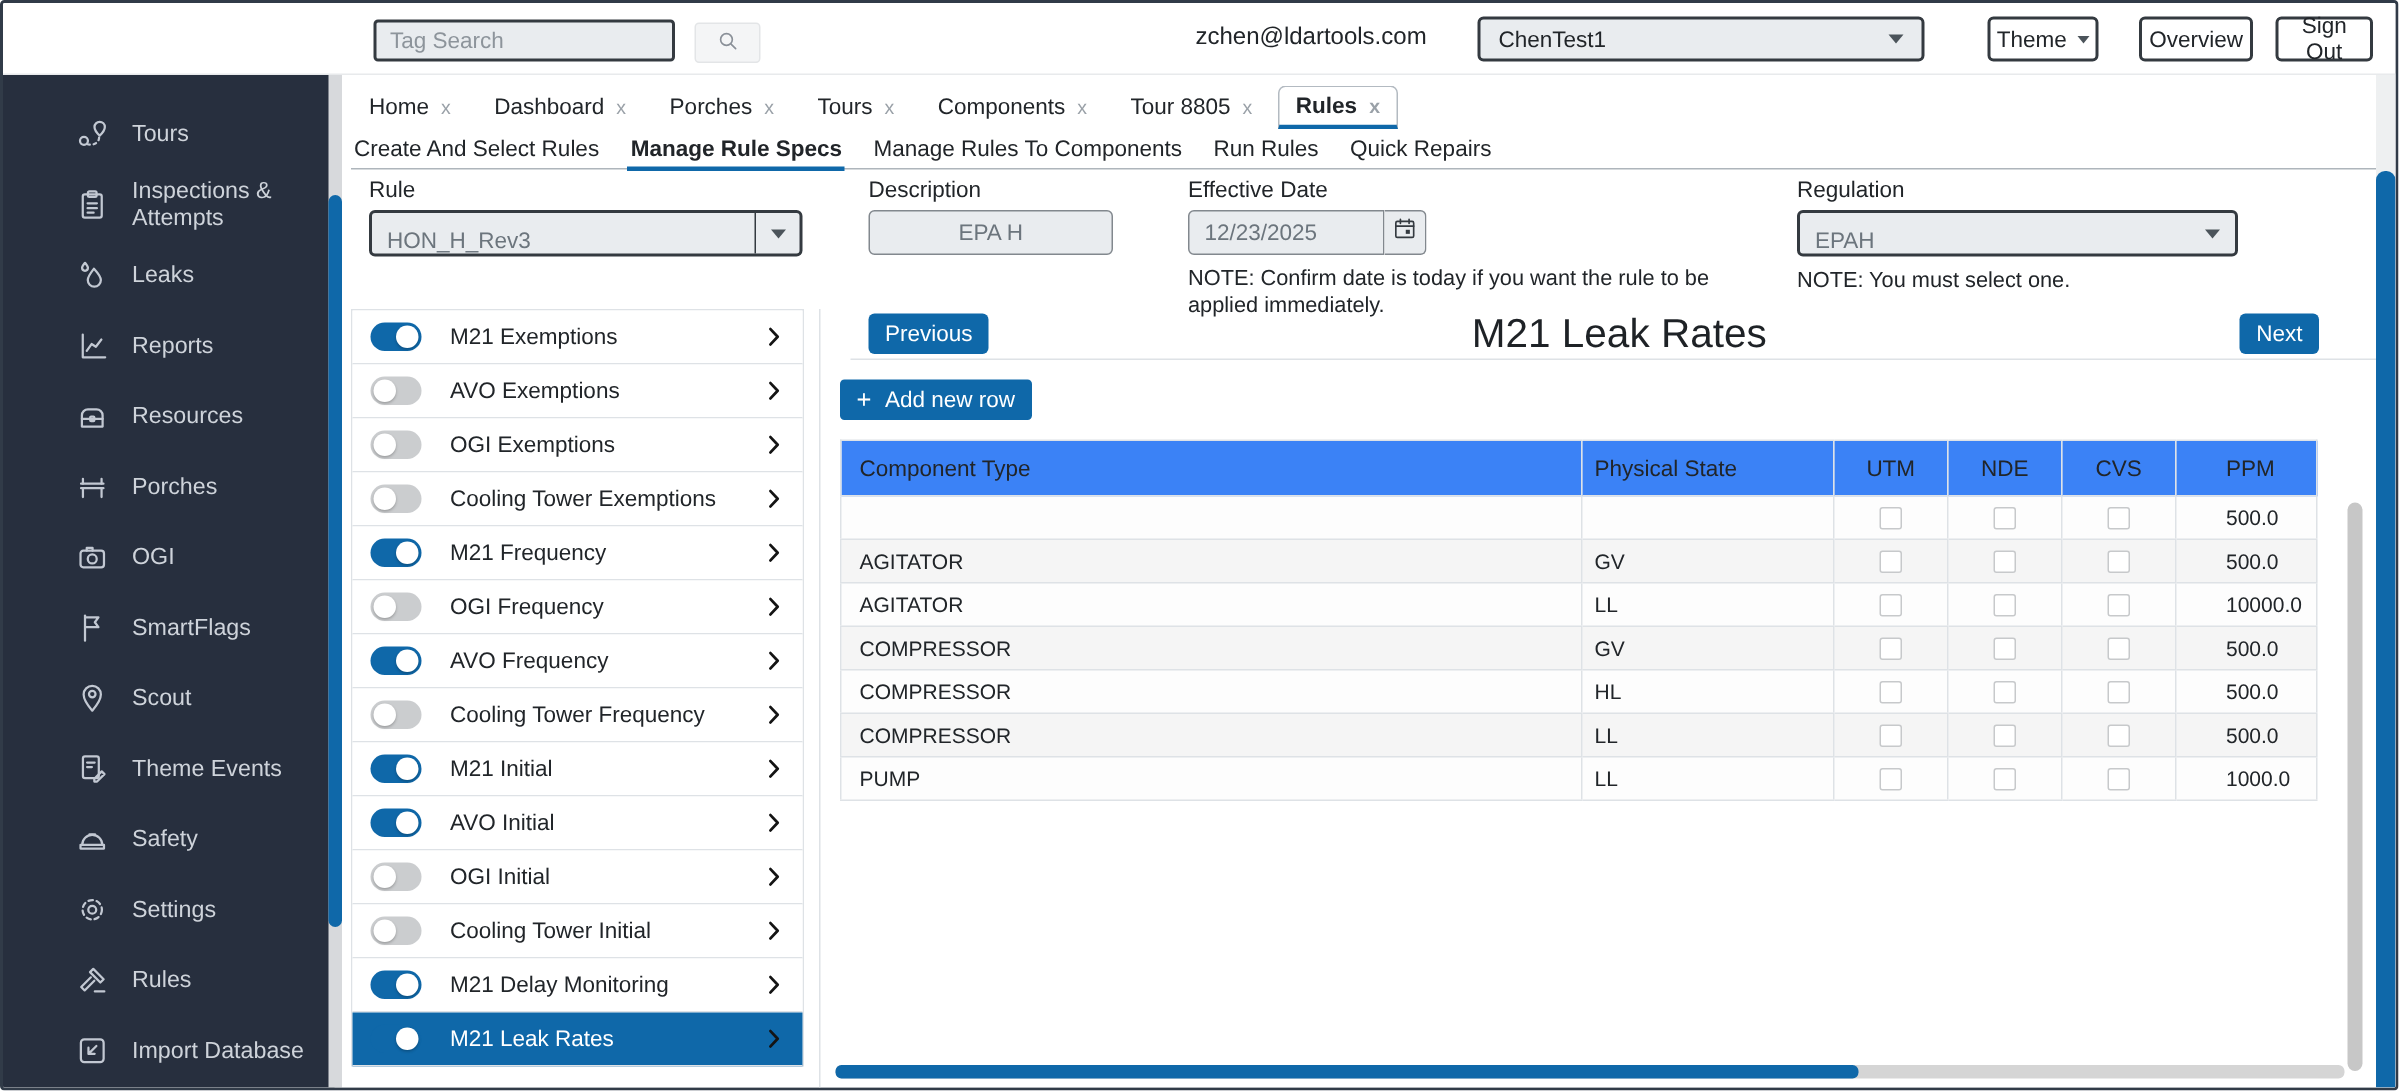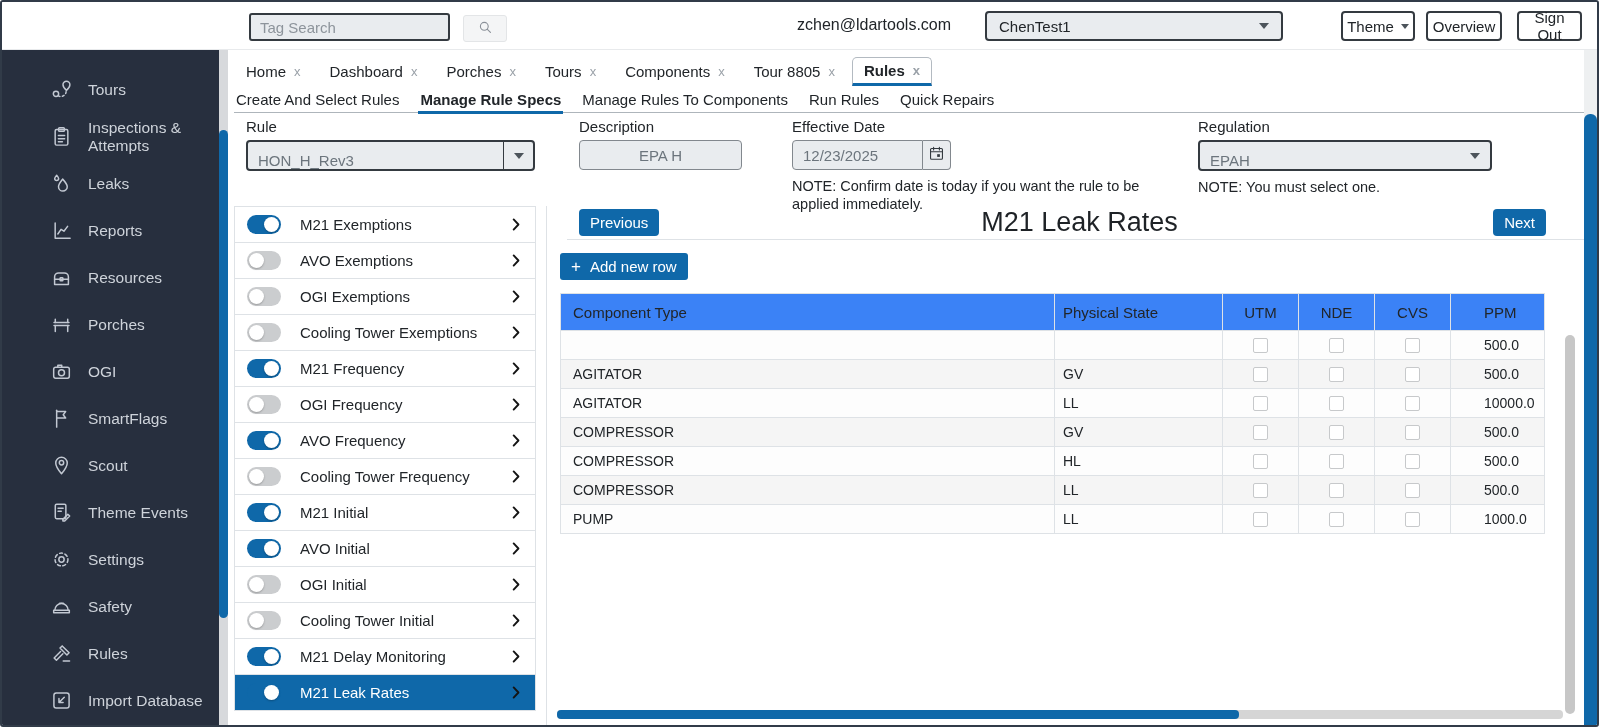--- a/index.html
+++ b/index.html
@@ -21,21 +21,21 @@
   .email { position:absolute; left:795px; top:14px; font-size:16px; color:#212529; }
   .site-select { position:absolute; left:983px; top:9px; width:298px; height:30px; background:#e9ecef;
           border:2px solid #343a40; border-radius:4px; display:flex; align-items:center; padding:0 12px;
           font-size:15px; color:#212529; cursor:default; }
   .site-select .caret { margin-left:auto; }
   .caret { width:0; height:0; border-left:5px solid transparent; border-right:5px solid transparent; border-top:6px solid #4c545b; display:inline-block; }
   .caret.sm { border-left-width:4px; border-right-width:4px; border-top-width:5px; }
   .tb-btn { position:absolute; top:9px; height:30px; background:#fff; border:2px solid #343a40; border-radius:4px;
           font-size:15px; color:#212529; display:flex; align-items:center; justify-content:center; gap:7px;
           font-family:"Liberation Sans", sans-serif; padding:0 11px; }
-  .tb-btn.theme { left:1323px; width:74px;margin-left:16px; }
+  .tb-btn.theme { left:1323px; width:74px; }
   .tb-btn.overview { left:1424px; width:76px; }
   .tb-btn.signout { left:1515px; width:65px; }
 
   
   .sidebar { position:absolute; left:0; top:48px; bottom:0; width:221px; background:#272f3e; padding-top:16px; z-index:4; }
   .side-item { height:47px; display:flex; align-items:center; padding-left:48px; gap:15px; color:#ced3da; font-size:15.5px; cursor:default; }
   .side-icon { width:23px; height:23px; color:#c2c8d2; flex:none; display:flex; }
   .side-icon svg { width:23px; height:23px; }
   .side-scroll-track { position:absolute; left:217px; top:48px; bottom:0; width:9px; background:#d7d9dc; z-index:6; }
   .side-scroll-thumb { position:absolute; left:217px; top:128px; width:9px; height:488px; background:#0f68a9; border-radius:4.5px; z-index:7; }
@@ -241,35 +241,35 @@
               <rect x="4.6" y="2.8" width="9.2" height="12.6" rx="1.2"></rect>
               <path d="M7 6.4h4.4M7 9h2.8"></path>
               <path d="M11.2 15.8l4.3-4.3 1.6 1.6-4.3 4.3h-1.6z"></path>
             </svg>
           </span>
           <span class="side-label">Theme Events</span>
         </div>
         <div class="side-item">
           <span class="side-icon">
             <svg viewBox="0 0 20 20" fill="none" stroke="currentColor" stroke-width="1.3" stroke-linecap="round" stroke-linejoin="round">
-              <circle cx="10" cy="10" r="2.3"></circle>
-              <circle cx="10" cy="10" r="5.6" stroke-dasharray="2.6 2.2"></circle>
-            </svg>
-          </span>
-          <span class="side-label">Settings</span>
-        </div>
-        <div class="side-item">
-          <span class="side-icon">
-            <svg viewBox="0 0 20 20" fill="none" stroke="currentColor" stroke-width="1.3" stroke-linecap="round" stroke-linejoin="round">
               <path d="M4.2 13.2a5.8 5.8 0 0 1 11.6 0"></path>
               <path d="M3.2 13.2h13.6v2.2H3.2z"></path>
               <path d="M8.4 7.2h3.2"></path>
             </svg>
           </span>
           <span class="side-label">Safety</span>
+        </div>
+        <div class="side-item">
+          <span class="side-icon">
+            <svg viewBox="0 0 20 20" fill="none" stroke="currentColor" stroke-width="1.3" stroke-linecap="round" stroke-linejoin="round">
+              <circle cx="10" cy="10" r="2.3"></circle>
+              <circle cx="10" cy="10" r="5.6" stroke-dasharray="2.6 2.2"></circle>
+            </svg>
+          </span>
+          <span class="side-label">Settings</span>
         </div>
         <div class="side-item">
           <span class="side-icon">
             <svg viewBox="0 0 20 20" fill="none" stroke="currentColor" stroke-width="1.3" stroke-linecap="round" stroke-linejoin="round">
               <path d="M10.6 3.4l6 6-1.9 1.9-6-6z"></path>
               <path d="M9.2 8.3l-5.6 5.6 2 2 5.6-5.6"></path>
               <path d="M11.5 16.5h5.5"></path>
             </svg>
           </span>
           <span class="side-label">Rules</span>

